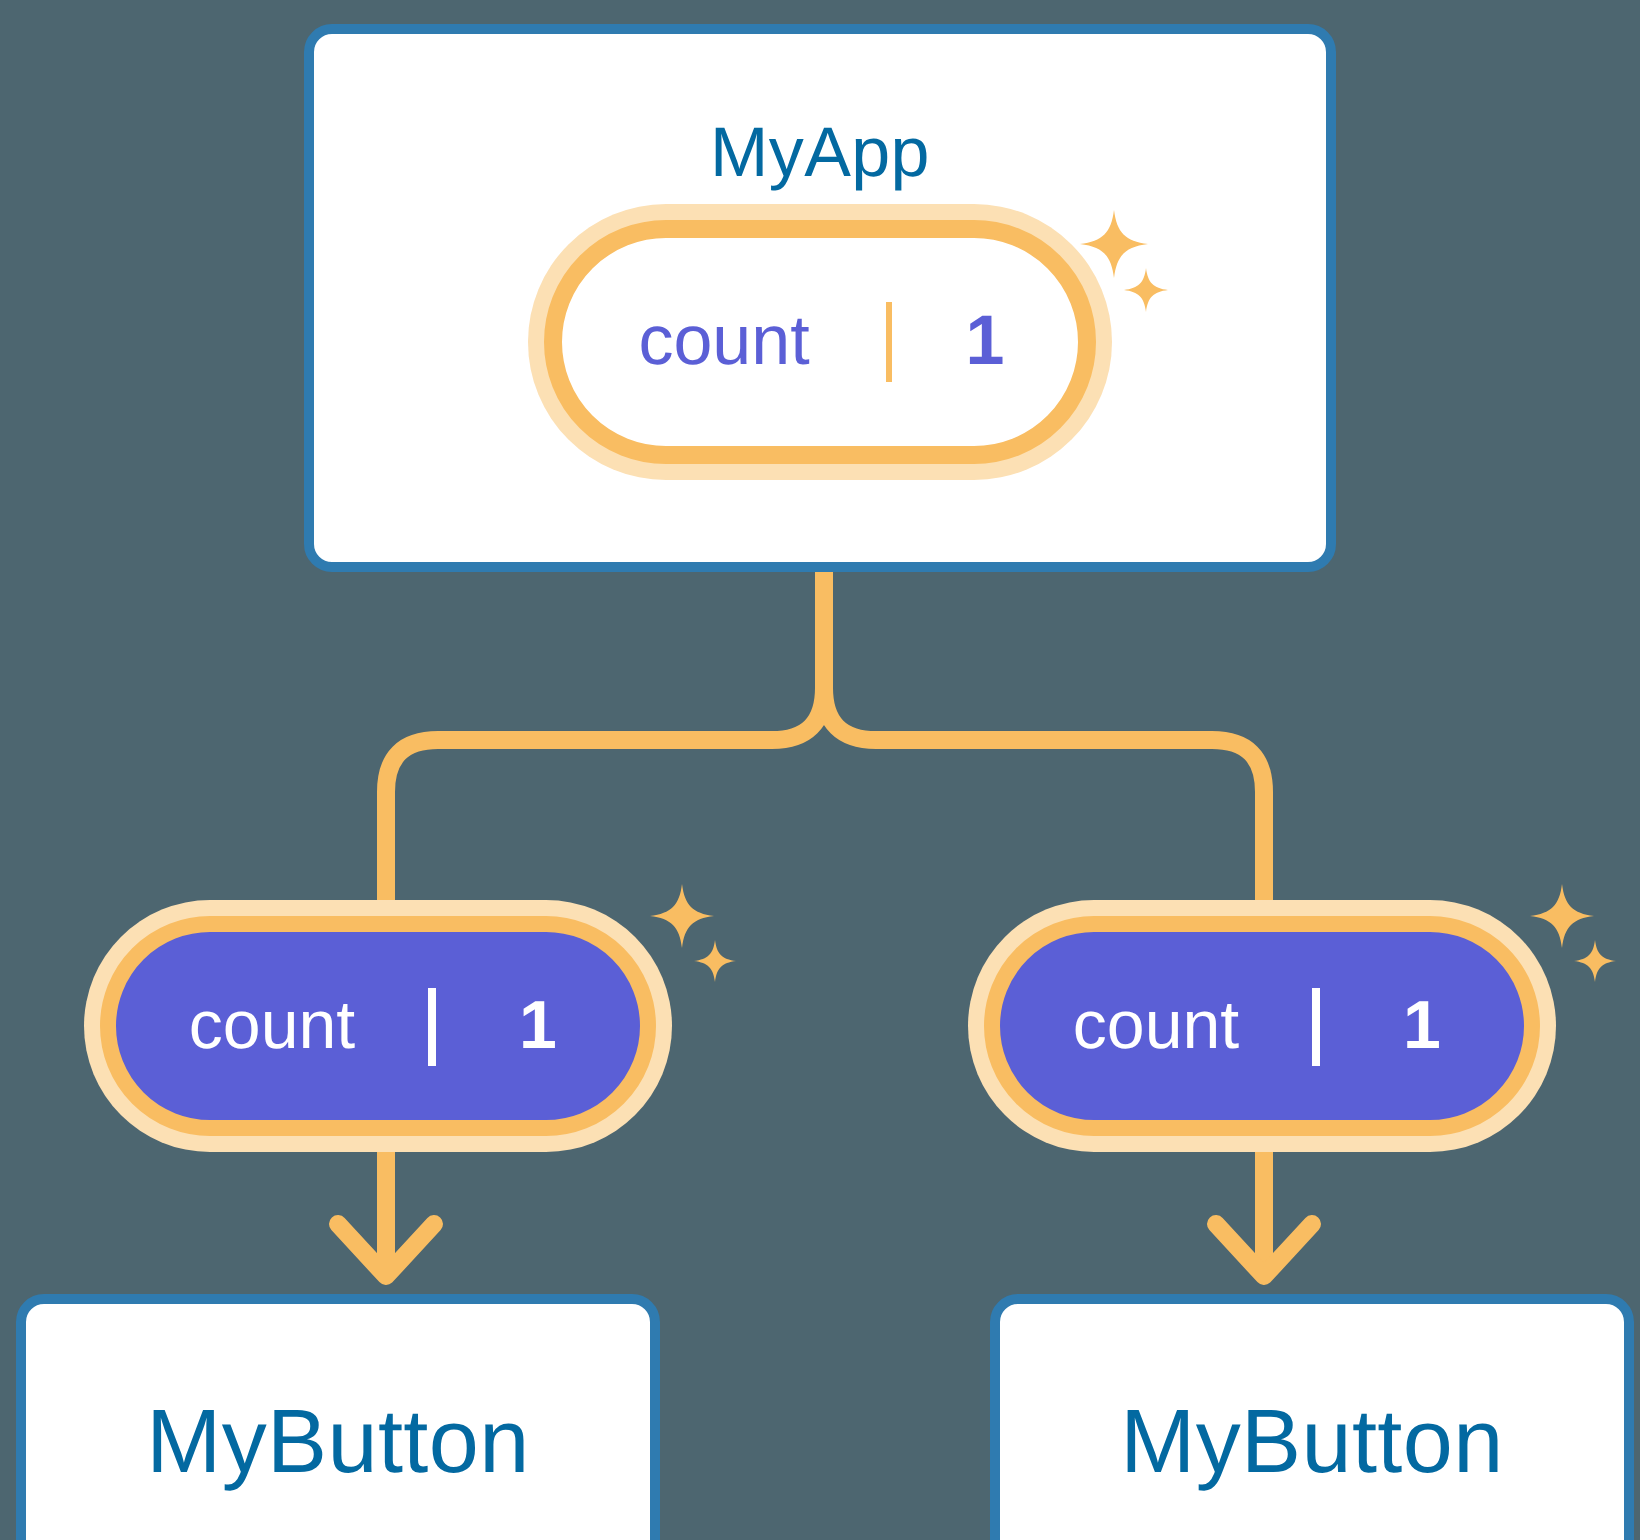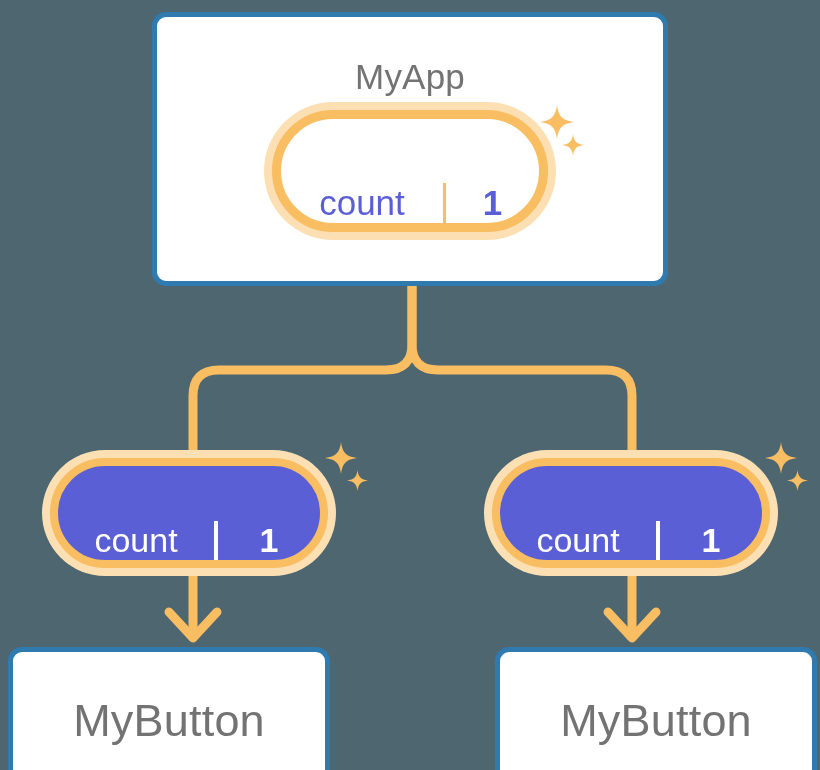--- a/index.html
+++ b/index.html
@@ -29,21 +29,21 @@
     position: absolute;
     background: #ffffff;
     border: 5px solid #2f7bb0;
     border-radius: 14px;
     box-sizing: border-box;
   }
   .card-title {
     position: absolute;
     left: 0; right: 0;
     text-align: center;
-    color: #737373;
+    color: #0369a1;
     font-weight: 400;
     letter-spacing: 0.2px;
     white-space: nowrap;
   }
 
   #card-myapp {
     left: 152px; top: 12px;
     width: 516px; height: 274px;
   }
   #card-myapp .card-title {
@@ -60,21 +60,21 @@
   .card-mybutton .card-title {
     top: 43px;
     font-size: 45px;
   }
 
   
   .pill {
     position: absolute;
     box-sizing: border-box;
     display: flex;
-    align-items: flex-end;
+    align-items: center;
     border-radius: 999px;
     border: 9px solid #f9bd62;
     background: #ffffff;
   }
   .pill-glow {
     position: absolute;
     border-radius: 999px;
     background: #fce0b4;
   }
   .pill-key, .pill-val {

